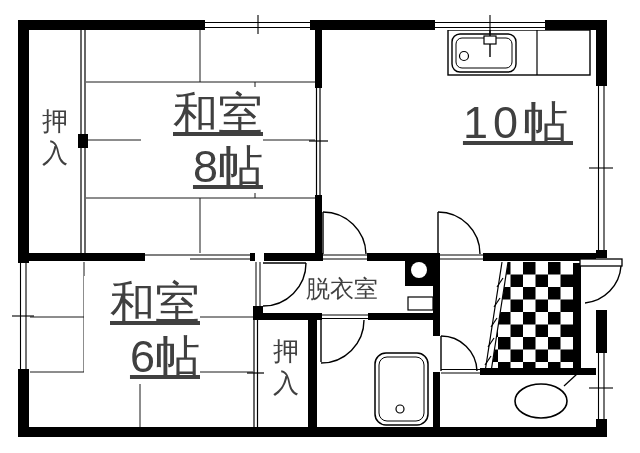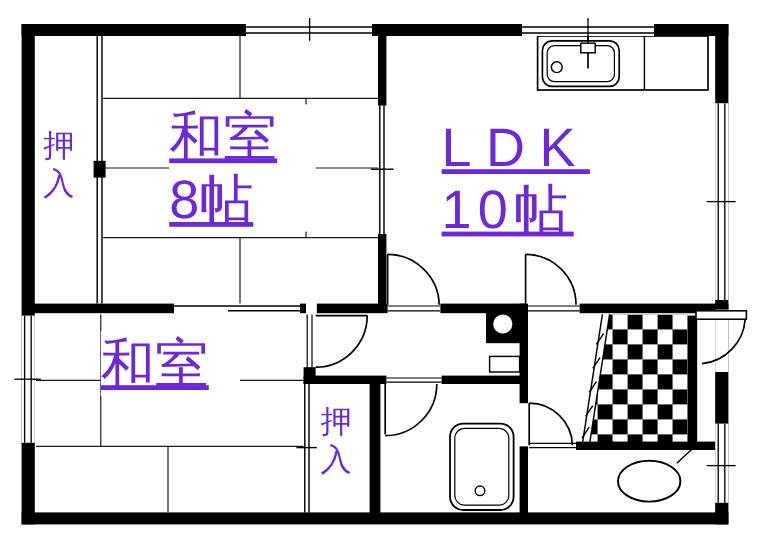--- a/index.html
+++ b/index.html
@@ -1,19 +1,19 @@
 <!DOCTYPE html>
 <html><head>
 <meta charset="utf-8">
 <style>
   html,body{margin:0;padding:0;background:#fff;}
   #stage{position:relative;width:640px;height:453px;background:#ffffff;overflow:hidden;
          font-family:"Liberation Sans","DejaVu Sans",sans-serif;}
   #plan-svg{position:absolute;left:0;top:0;}
-  .room-label{position:absolute;color:#6d28d9;background:#ffffff;text-align:left;}
+  .room-label{position:absolute;color:#404040;background:#ffffff;text-align:right;}
   .room-label .l1,.room-label .l2{display:block;text-decoration:underline;}
   .lbl-w8{left:141px;top:87px;width:122px;font-size:45px;line-height:1.18;font-weight:500;}
   .lbl-ldk{left:368px;top:97px;width:205px;font-size:45px;line-height:1.16;font-weight:500;background:transparent;}
   .lbl-ldk .l1{letter-spacing:12px;}
   .lbl-ldk .l2{letter-spacing:5px;}
   .lbl-w6{left:84px;top:276px;width:116px;font-size:45px;line-height:1.2;font-weight:500;}
   .lbl-vert{width:32px;font-size:26px;line-height:1.22;word-break:break-all;font-weight:500;background:transparent;}
   .lbl-oshi1{left:36px;top:106px;}
   .lbl-oshi2{left:267px;top:336px;}
   .lbl-small{font-size:24px;white-space:nowrap;background:transparent;font-weight:500;}
@@ -200,21 +200,22 @@
       <rect x="580" y="259" width="42" height="7" fill="#ffffff" stroke="#000" stroke-width="1.3"></rect>
       <path d="M621,266 A40,40 0 0 1 585,303" stroke="#000" stroke-width="1.4" fill="none"></path>
     </g>
   </svg>
 
   <div class="room-label lbl-w8">
     <span class="l1">和室</span>
     <span class="l2">8帖</span>
   </div>
   <div class="room-label lbl-ldk">
-    <span class="l1">LDK</span>
     <span class="l2">10帖</span>
   </div>
   <div class="room-label lbl-w6">
     <span class="l1">和室</span>
+    <span class="l2">6帖</span>
   </div>
   <div class="room-label lbl-vert lbl-oshi1">押入</div>
   <div class="room-label lbl-vert lbl-oshi2">押入</div>
+  <div class="room-label lbl-small lbl-dress">脱衣室</div>
 </div>
 
 </body></html>

